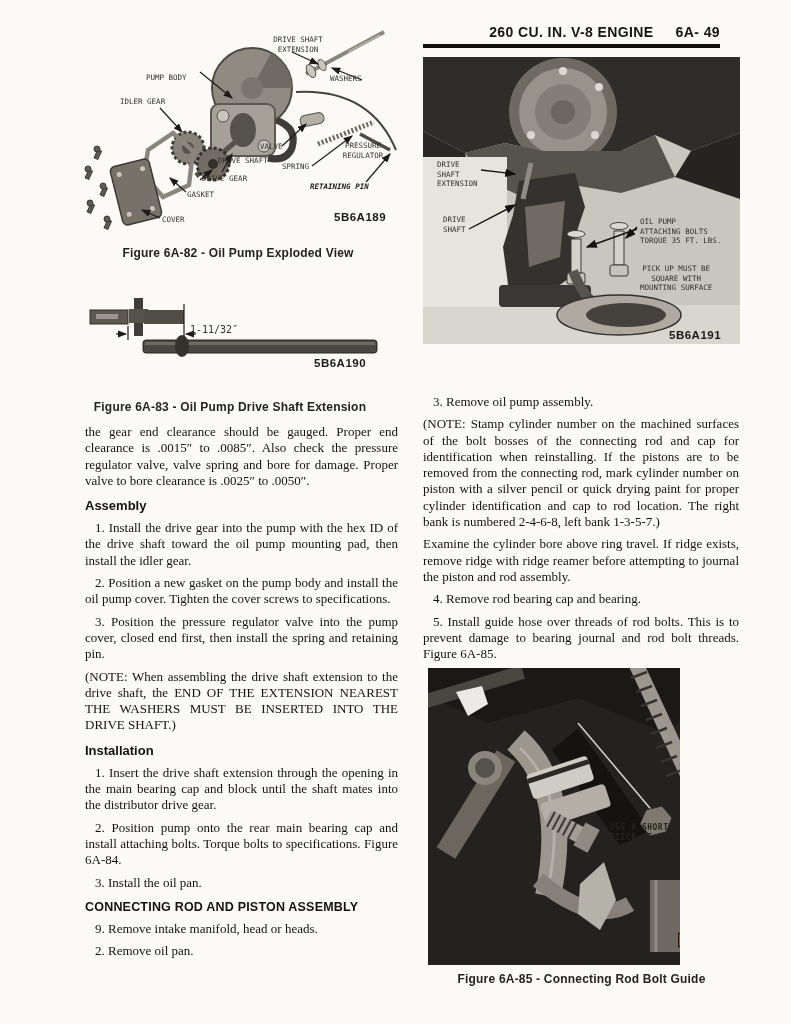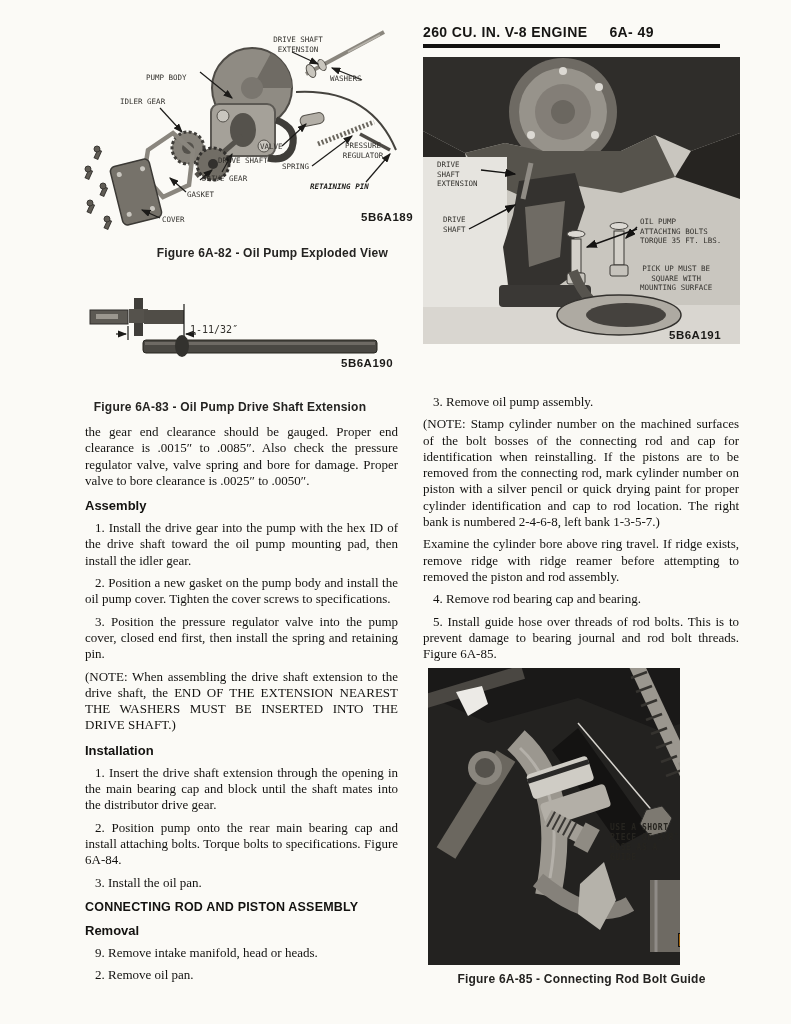--- a/index.html
+++ b/index.html
@@ -3,31 +3,31 @@
 <meta charset="utf-8">
 <style>
   * { box-sizing: border-box; margin: 0; padding: 0; }
   html,body { width:791px; height:1024px; }
   body { background:#e8e6e1; }
   .page {
     position:relative; width:791px; height:1024px; overflow:hidden;
     background:#fbfaf6; color:#161513;
   }
   
-  .hdr { position:absolute; left:423px; top:24px; width:297px; 
+  .hdr { position:absolute; left:423px; top:24px; width:297px; text-align:right;
          font:bold 14px "Liberation Sans", sans-serif; letter-spacing:.4px; white-space:nowrap;}
   .hdr .t { margin-right:22px; }
   .hdr-rule { position:absolute; left:423px; top:44px; width:297px; height:4px; background:#121110; }
 
   
   .fig { position:absolute; }
   .callout { position:absolute; font:7.5px/9.5px "DejaVu Sans Mono", monospace;
              color:#33312d; white-space:pre-line; letter-spacing:0; }
   .callout.b { font-weight:bold; color:#22211e;font-style:italic; }
-  .photo-id { position:absolute; font:bold 11.5px "Liberation Sans", sans-serif; color:#1b1a18; letter-spacing:.5px;margin-left:27px;}
+  .photo-id { position:absolute; font:bold 11.5px "Liberation Sans", sans-serif; color:#1b1a18; letter-spacing:.5px;}
   .fig-caption { position:absolute; text-align:center;
                  font:bold 12px "Liberation Sans", sans-serif; color:#242321; letter-spacing:.2px; }
 
   
   .col { position:absolute; font:13px/16.3px "Liberation Serif", serif; text-align:justify; color:#131210;}
   .col p { margin:0 0 6px 0; }
   .col p.step { text-indent:10px; }
   .subhead { font:bold 13px "Liberation Sans", sans-serif; margin:9px 0 7px 0; text-align:left;}
   .secthead { font:bold 12.5px "Liberation Sans", sans-serif; margin:9px 0 7px 0; letter-spacing:.2px; text-align:left;}
 
@@ -129,21 +129,21 @@
 REGULATOR</div>
     <div class="callout" style="left:200px; top:120px;">VALVE</div>
     <div class="callout" style="left:158px; top:134px;">DRIVE SHAFT</div>
     <div class="callout" style="left:222px; top:140px;">SPRING</div>
     <div class="callout" style="left:142px; top:152px;">DRIVE GEAR</div>
     <div class="callout" style="left:127px; top:168px;">GASKET</div>
     <div class="callout b" style="left:250px; top:160px;">RETAINING PIN</div>
     <div class="callout" style="left:102px; top:193px;">COVER</div>
     <div class="photo-id" style="left:274px; top:189px;">5B6A189</div>
   </div>
-  <div class="fig-caption" style="left:48px; top:246px; width:340px;text-align:right;">Figure 6A-82 - Oil Pump Exploded View</div>
+  <div class="fig-caption" style="left:68px; top:246px; width:340px;">Figure 6A-82 - Oil Pump Exploded View</div>
 
   <div class="fig" style="left:60px; top:288px; width:340px; height:90px;">
     <svg viewBox="0 0 340 90" width="340" height="90">
       <defs>
         <marker id="ah83" markerWidth="8" markerHeight="6" refX="7" refY="3" orient="auto">
           <path d="M0,0 L8,3 L0,6 Z" fill="#1c1b19"></path>
         </marker>
       </defs>
       <rect x="30" y="22" width="38" height="14" fill="#5c5953" stroke="#2e2d2a"></rect>
       <rect x="36" y="26" width="22" height="5" fill="#9b978f"></rect>
@@ -168,21 +168,20 @@
     <div class="subhead">Assembly</div>
     <p class="step">1. Install the drive gear into the pump with the hex ID of the drive shaft toward the oil pump mounting pad, then install the idler gear.</p>
     <p class="step">2. Position a new gasket on the pump body and install the oil pump cover. Tighten the cover screws to specifications.</p>
     <p class="step">3. Position the pressure regulator valve into the pump cover, closed end first, then install the spring and retaining pin.</p>
     <p>(NOTE: When assembling the drive shaft extension to the drive shaft, the END OF THE EXTENSION NEAREST THE WASHERS MUST BE INSERTED INTO THE DRIVE SHAFT.)</p>
     <div class="subhead">Installation</div>
     <p class="step">1. Insert the drive shaft extension through the opening in the main bearing cap and block until the shaft mates into the distributor drive gear.</p>
     <p class="step">2. Position pump onto the rear main bearing cap and install attaching bolts. Torque bolts to specifications. Figure 6A-84.</p>
     <p class="step">3. Install the oil pan.</p>
     <div class="secthead">CONNECTING ROD AND PISTON ASSEMBLY</div>
-    <div class="subhead">Removal</div>
     <p class="step">9. Remove intake manifold, head or heads.</p>
     <p class="step">2. Remove oil pan.</p>
   </div>
 
   <div class="photo" style="left:423px; top:57px; width:317px; height:287px;">
     <svg viewBox="0 0 317 287" width="317" height="287">
       <defs>
         <marker id="ah84" markerWidth="8" markerHeight="6" refX="7" refY="3" orient="auto">
           <path d="M0,0 L8,3 L0,6 Z" fill="#141312"></path>
         </marker>
@@ -245,21 +244,21 @@
 TORQUE 35 FT. LBS.</div>
     <div class="callout" style="left:217px; top:207px; line-height:9.5px;text-align:center;">PICK UP MUST BE
 SQUARE WITH
 MOUNTING SURFACE</div>
     <div class="photo-id-on" style="left:246px; top:272px;">5B6A191</div>
   </div>
 
   <div class="col" style="left:423px; top:394px; width:316px;">
     <p class="step">3. Remove oil pump assembly.</p>
     <p>(NOTE: Stamp cylinder number on the machined surfaces of the bolt bosses of the connecting rod and cap for identification when reinstalling. If the pistons are to be removed from the connecting rod, mark cylinder number on piston with a silver pencil or quick drying paint for proper cylinder identification and cap to rod location. The right bank is numbered 2-4-6-8, left bank 1-3-5-7.)</p>
-    <p>Examine the cylinder bore above ring travel. If ridge exists, remove ridge with ridge reamer before attempting to removed the piston and rod assembly.</p>
+    <p>Examine the cylinder bore above ring travel. If ridge exists, remove ridge with ridge reamer before attempting to journal the piston and rod assembly.</p>
     <p class="step">4. Remove rod bearing cap and bearing.</p>
     <p class="step">5. Install guide hose over threads of rod bolts. This is to prevent damage to bearing journal and rod bolt threads. Figure 6A-85.</p>
   </div>
 
   <div class="photo" style="left:428px; top:668px; width:252px; height:297px;">
     <svg viewBox="0 0 310 297" width="310" height="297">
       <rect width="310" height="297" fill="#232220"></rect>
       <path d="M0,0 H310 V40 L230,62 L150,30 L60,55 L0,28 Z" fill="#1a1918"></path>
       <path d="M150,60 L222,162 L192,178 L124,82 Z" fill="#141312"></path>
 

